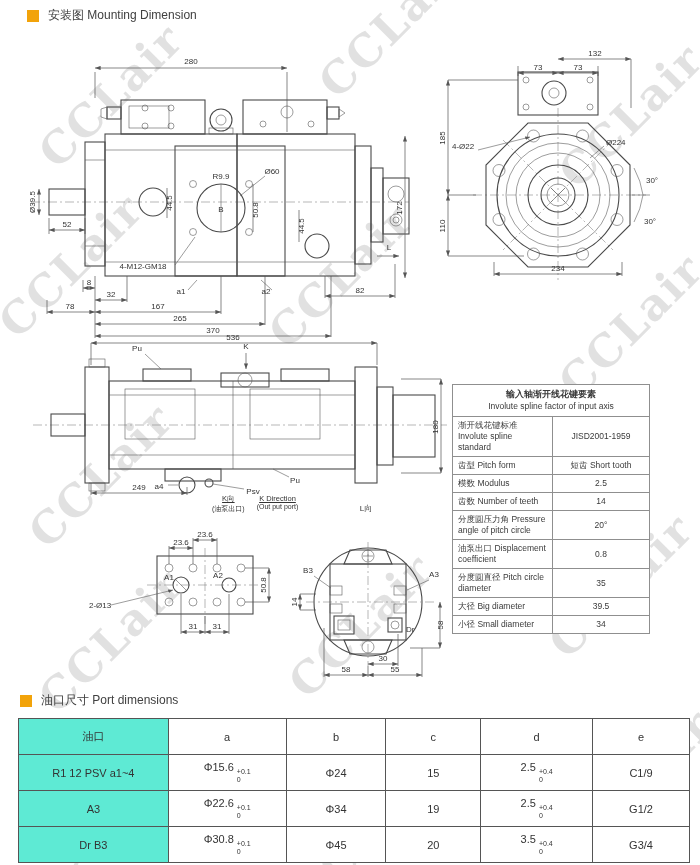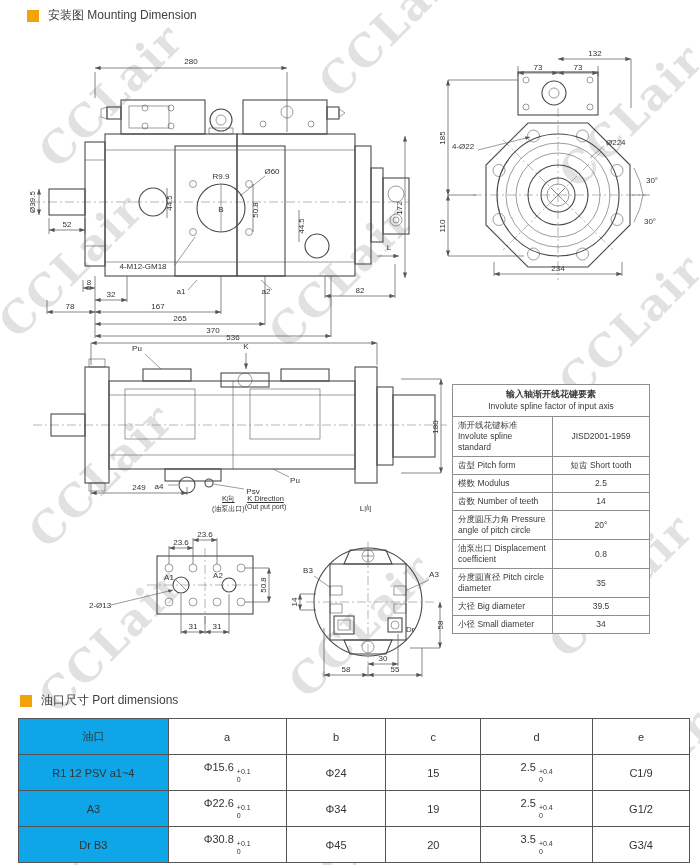--- a/index.html
+++ b/index.html
@@ -19,24 +19,24 @@
   .cl{stroke:#888;stroke-width:0.6;stroke-dasharray:9 3 2 3;fill:none}
   .spline{position:absolute;left:452px;top:384px;width:198px;border-collapse:collapse;
       font-size:8.5px;color:#3a3a3a;z-index:2;background:#fff}
   .spline td{border:1px solid #8f8f8f;padding:3px 5px;vertical-align:middle;line-height:1.3}
   .spline .st-title-cell{text-align:center;padding:4px 2px}
   .spline .st-zh{font-weight:bold;font-size:9px}
   .spline .val{text-align:center;width:86px}
   .ptable{position:absolute;left:18px;top:718px;width:672px;border-collapse:collapse;
       font-size:11px;color:#333;text-align:center;z-index:2;background:#fff}
   .ptable td{border:1px solid #555;height:35px;padding:0 4px}
-  .ptable .blue{background:#0ea5e9}
+  .ptable .blue{background:#5eead4}
   .tol{display:inline-flex;flex-direction:column;align-items:flex-start;font-size:7px;
       line-height:1.15;margin-left:3px;vertical-align:-3px}
-  .kcap{position:absolute;left:212px;top:494px;display:flex;font-size:7px;
+  .kcap{position:absolute;left:212px;top:494px;display:flex;gap:12px;font-size:7px;
       color:#333;text-align:center;z-index:2}
   .kcap .t{text-decoration:underline;font-size:7.5px}
 </style>
 </head>
 <body>
 
 <div id="page">
 
   <div class="wm" style="left:20px;top:70px">CCLair</div>
   <div class="wm" style="left:300px;top:0px">CCLair</div>

